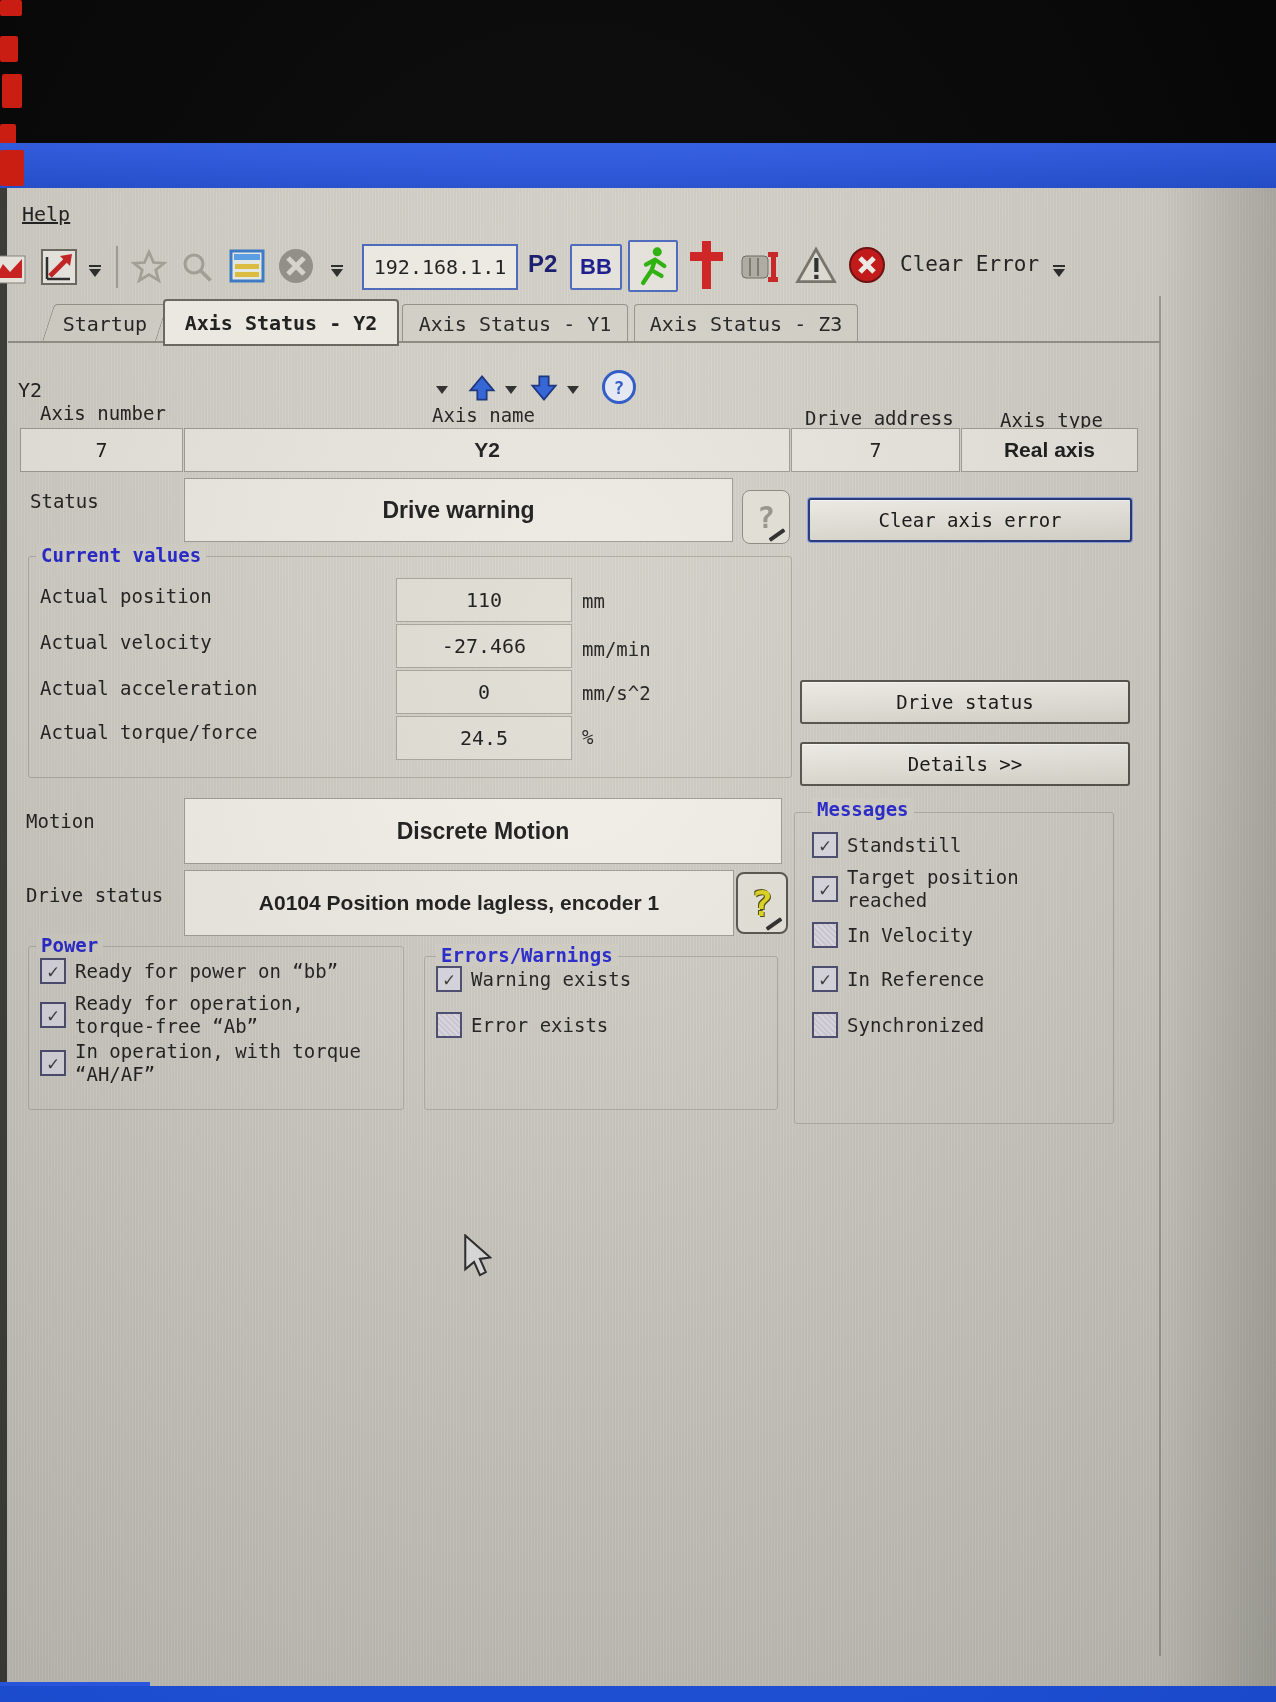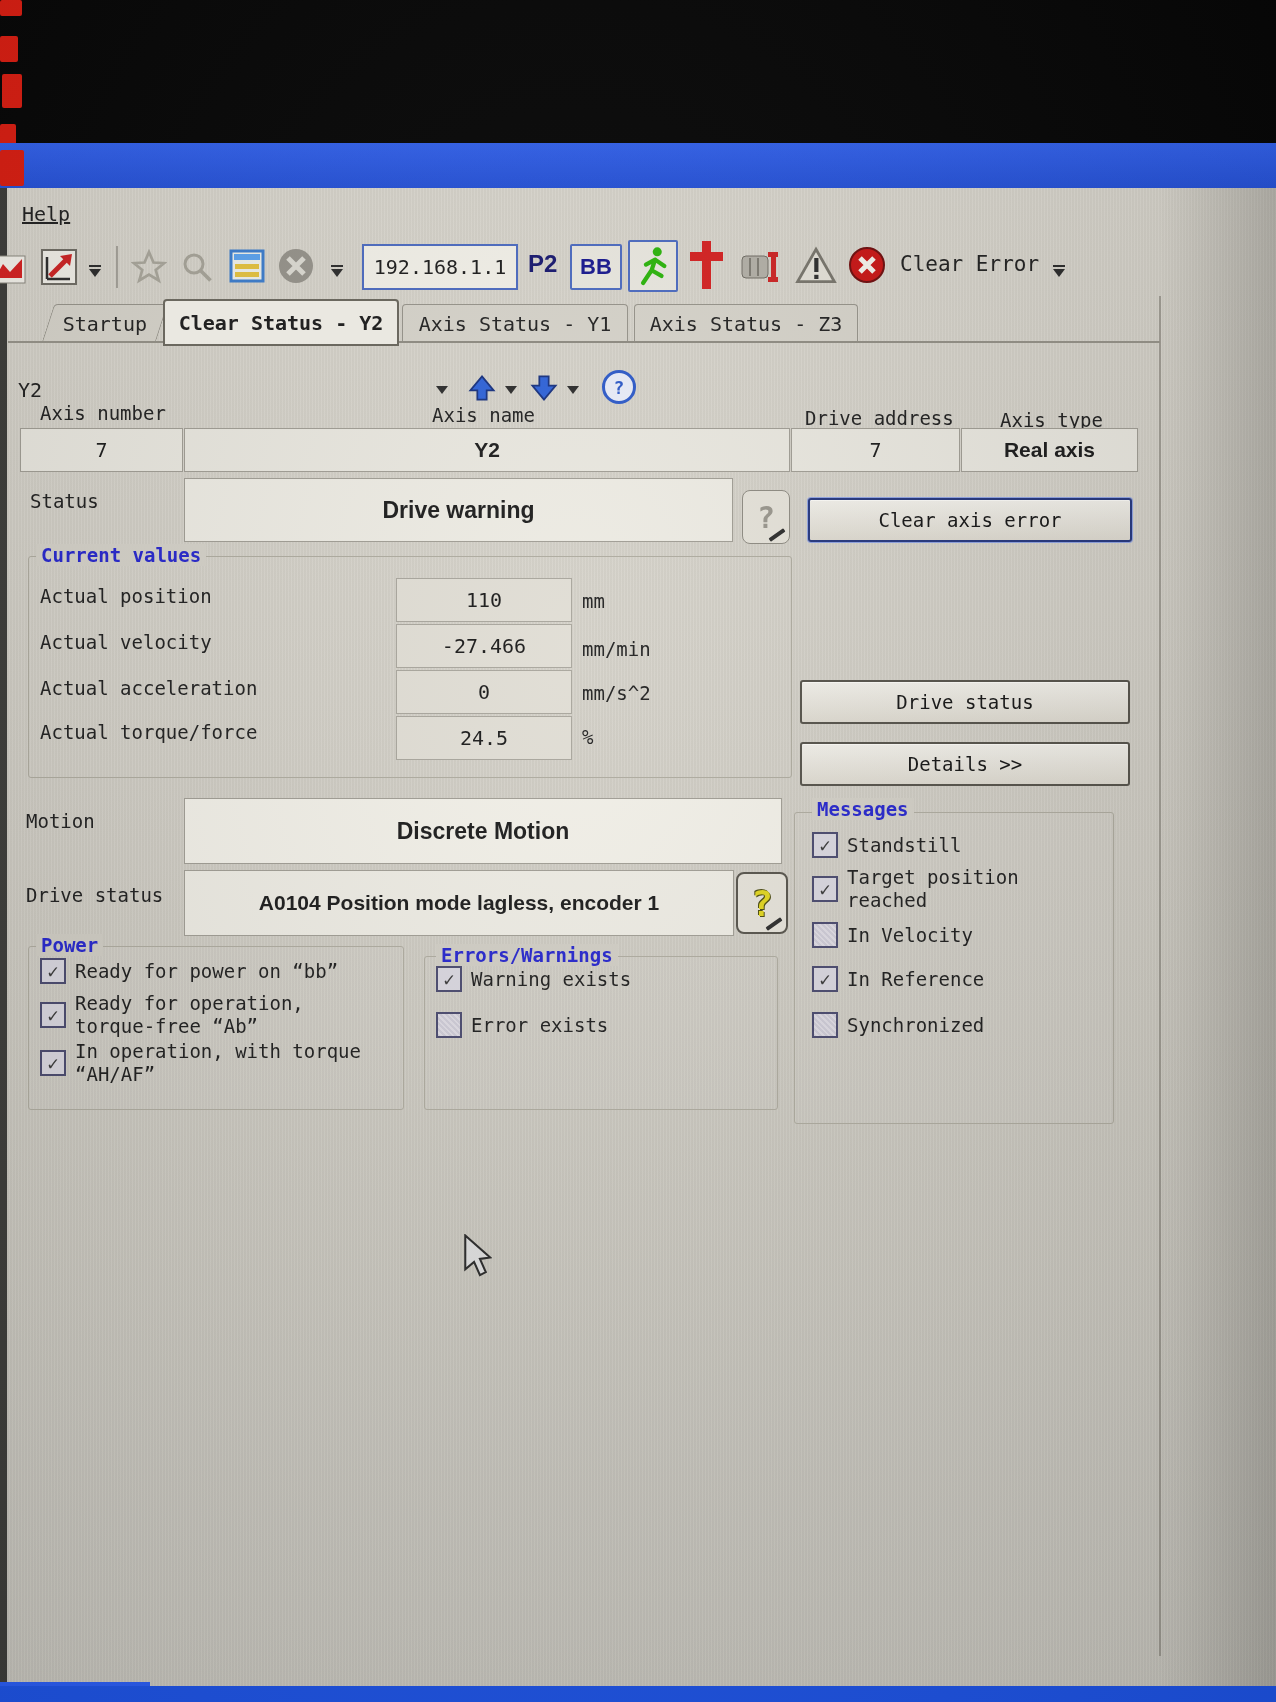--- a/index.html
+++ b/index.html
@@ -167,21 +167,21 @@
   <div class="tool-icon" style="left:1052px;top:262px;width:14px;height:18px;flex-direction:column;">
     <div class="caret-bar"></div>
       <div class="caret"></div>
   </div>
 
   <div class="tabline"></div>
   <div class="tab" style="left:48px;width:112px;transform:skewX(-18deg);">
     <span style="transform:skewX(18deg);">Startup</span>
   </div>
   <div class="tab active" style="left:163px;width:232px;">
-    <span>Clear Status - Y2</span>
+    <span>Axis Status - Y2</span>
   </div>
   <div class="tab" style="left:402px;width:224px;">
     <span>Axis Status - Y1</span>
   </div>
   <div class="tab" style="left:634px;width:222px;">
     <span>Axis Status - Z3</span>
   </div>
 
   <div class="abs label" style="left:18px;top:378px;font-size:20px;">Y2</div>
   <div class="abs caret" style="left:436px;top:386px;border-top-color:#2b2b2b;"></div>

